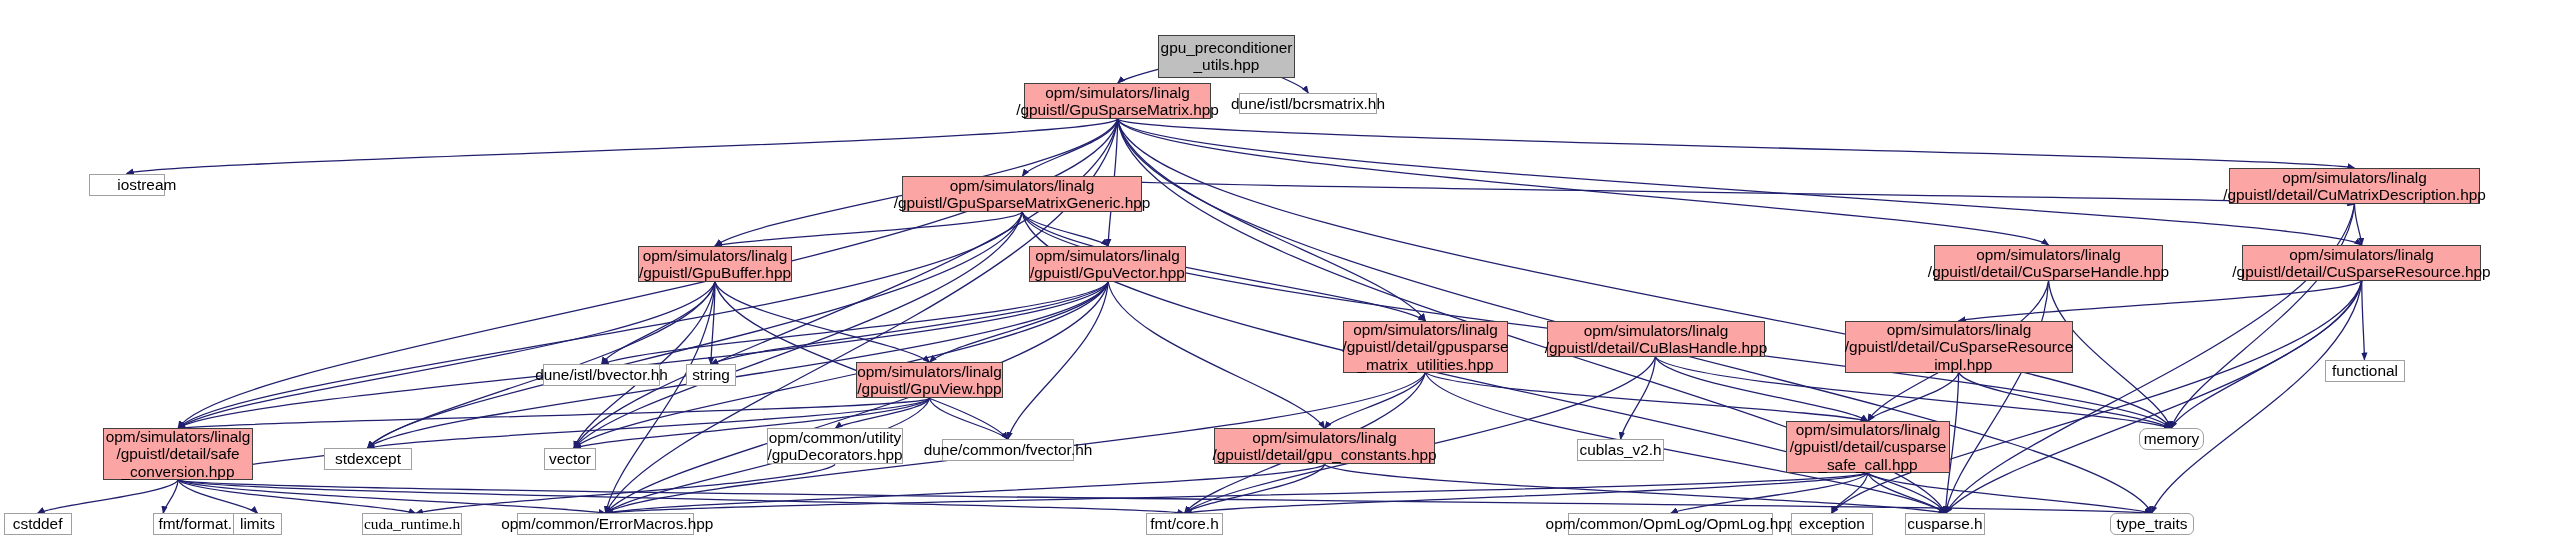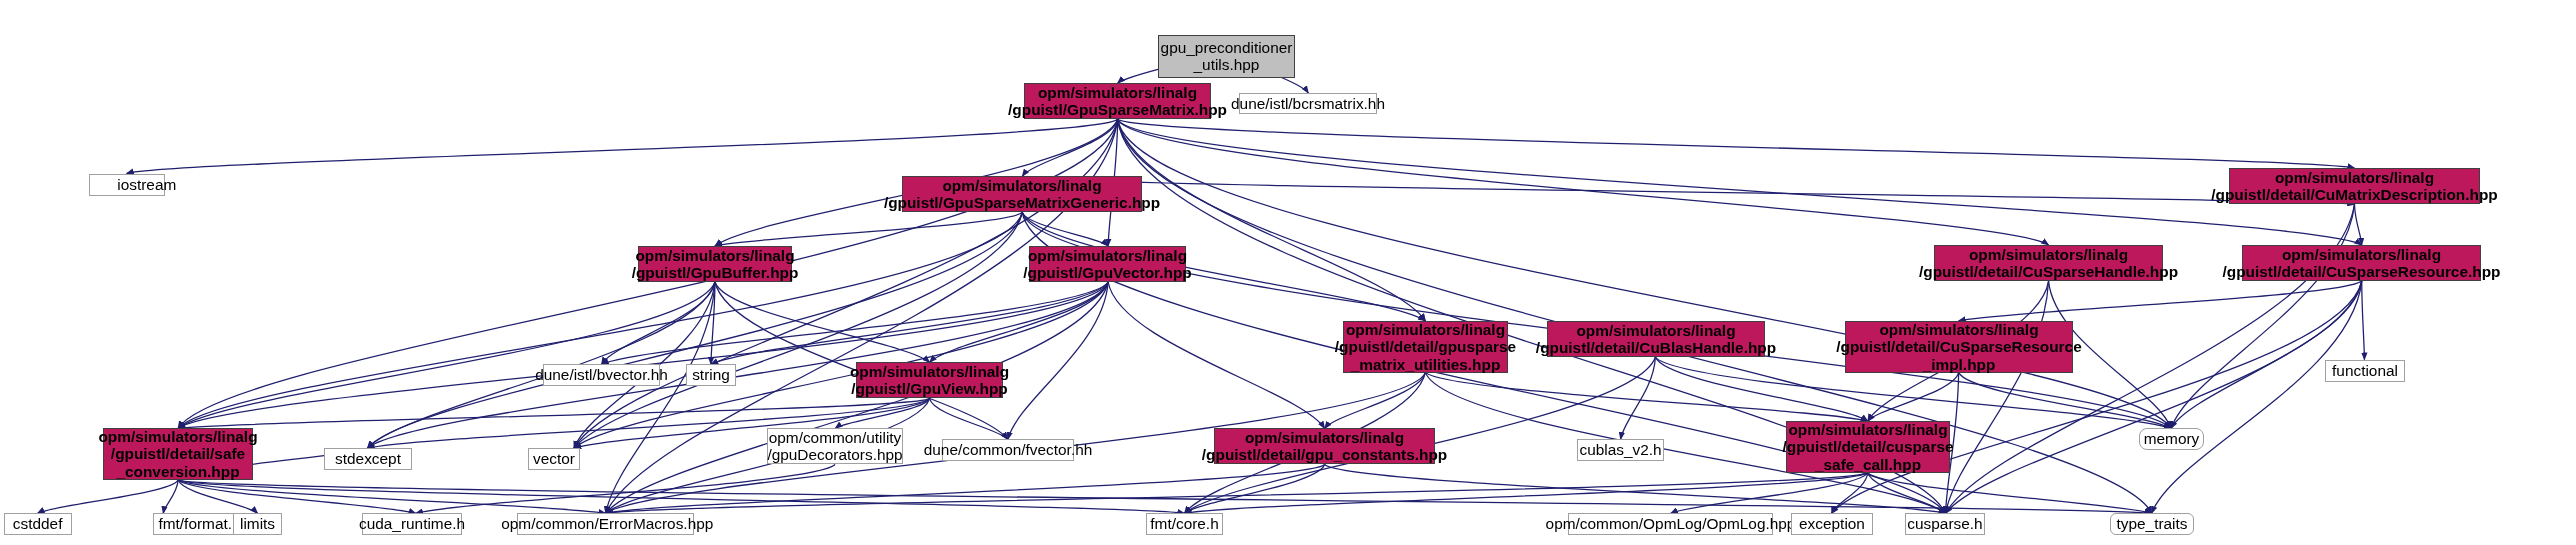--- a/index.html
+++ b/index.html
@@ -3,21 +3,21 @@
 <meta charset="utf-8">
 <style>
   html,body{margin:0;padding:0;background:#ffffff;}
   #canvas{position:relative;width:2576px;height:545px;background:#ffffff;
           font-family:"Liberation Sans","DejaVu Sans",sans-serif;overflow:hidden;}
   svg.edges{position:absolute;left:0;top:0;width:2576px;height:545px;pointer-events:none;}
   .node{position:absolute;box-sizing:border-box;display:flex;align-items:center;
         justify-content:center;text-align:center;color:#000000;
         font-size:15.4px;line-height:1.12;white-space:pre;padding:0.9px 4.5px;}
   .node.plain{border:0.9px solid #a0a0a0;background:#ffffff;}
-  .node.hdr{border:0.9px solid #404040;background:#be185d;font-weight:bold;}
+  .node.hdr{border:0.9px solid #404040;background:#fca5a5;}
   .node.root{border:0.9px solid #404040;background:#bfbfbf;}
 </style>
 </head>
 <body>
 
 <div id="canvas">
   <svg class="edges" id="edgesvg" viewBox="0 0 2850 603" width="2576" height="545">
     <defs>
       <marker id="ah" markerWidth="9" markerHeight="7" refX="8" refY="3.5" orient="auto" markerUnits="userSpaceOnUse">
         <path d="M0,0 L9,3.5 L0,7 z" fill="#1f1f6e"></path>
@@ -142,38 +142,38 @@
       <div class="node hdr" style="left: 1343px; top: 321px; width: 165px; height: 52px;">opm/simulators/linalg
 /gpuistl/detail/gpusparse
 _matrix_utilities.hpp</div>
       <div class="node hdr" style="left: 1547px; top: 321px; width: 218px; height: 36px;">opm/simulators/linalg
 /gpuistl/detail/CuBlasHandle.hpp</div>
       <div class="node hdr" style="left: 1845px; top: 321px; width: 228px; height: 52px;">opm/simulators/linalg
 /gpuistl/detail/CuSparseResource
 _impl.hpp</div>
       <div class="node plain" style="left: 2325px; top: 360px; width: 80px; height: 22px;">functional</div>
       <div class="node plain" style="left: 324px; top: 448px; width: 88px; height: 22px;">stdexcept</div>
-      <div class="node plain" style="left: 528px; top: 448px; width: 52px; height: 22px;">vector</div>
+      <div class="node plain" style="left: 544px; top: 448px; width: 52px; height: 22px;">vector</div>
       <div class="node plain" style="left: 767px; top: 428px; width: 136px; height: 36px;">opm/common/utility
 /gpuDecorators.hpp</div>
       <div class="node plain" style="left: 942px; top: 439px; width: 132px; height: 22px;">dune/common/fvector.hh</div>
       <div class="node hdr" style="left: 1214px; top: 428px; width: 221px; height: 36px;">opm/simulators/linalg
 /gpuistl/detail/gpu_constants.hpp</div>
       <div class="node plain" style="left: 1577px; top: 439px; width: 87px; height: 22px;">cublas_v2.h</div>
       <div class="node hdr" style="left: 1786px; top: 421px; width: 164px; height: 52px;">opm/simulators/linalg
 /gpuistl/detail/cusparse
 _safe_call.hpp</div>
       <div class="node plain" style="left: 2139px; top: 428px; width: 65px; height: 22px; border-radius: 8px;">memory</div>
       <div class="node hdr" style="left: 103px; top: 428px; width: 150px; height: 52px;">opm/simulators/linalg
 /gpuistl/detail/safe
 _conversion.hpp</div>
       <div class="node plain" style="left: 3.6px; top: 513px; width: 68px; height: 22px;">cstddef</div>
       <div class="node plain" style="left: 117px; top: 513px; width: 93px; height: 22px; margin-left: 36px;">fmt/format.h</div>
       <div class="node plain" style="left: 233px; top: 513px; width: 49px; height: 22px;">limits</div>
-      <div class="node plain" style="left: 362px; top: 513px; width: 100px; height: 22px;">cuda_runtime.h</div>
+      <div class="node plain" style="left: 362px; top: 513px; width: 100px; height: 22px; font-family: Liberation Serif, serif;">cuda_runtime.h</div>
       <div class="node plain" style="left: 517px; top: 513px; width: 177px; height: 22px; padding-left: 8px;">opm/common/ErrorMacros.hpp</div>
       <div class="node plain" style="left: 1146px; top: 513px; width: 77px; height: 22px;">fmt/core.h</div>
       <div class="node plain" style="left: 1568px; top: 513px; width: 205px; height: 22px;">opm/common/OpmLog/OpmLog.hpp</div>
       <div class="node plain" style="left: 1791px; top: 513px; width: 82px; height: 22px;">exception</div>
       <div class="node plain" style="left: 1905px; top: 513px; width: 80px; height: 22px;">cusparse.h</div>
       <div class="node plain" style="left: 2110px; top: 513px; width: 84px; height: 22px; border-radius: 6px;">type_traits</div>
     </div>
 </div>
 
 

